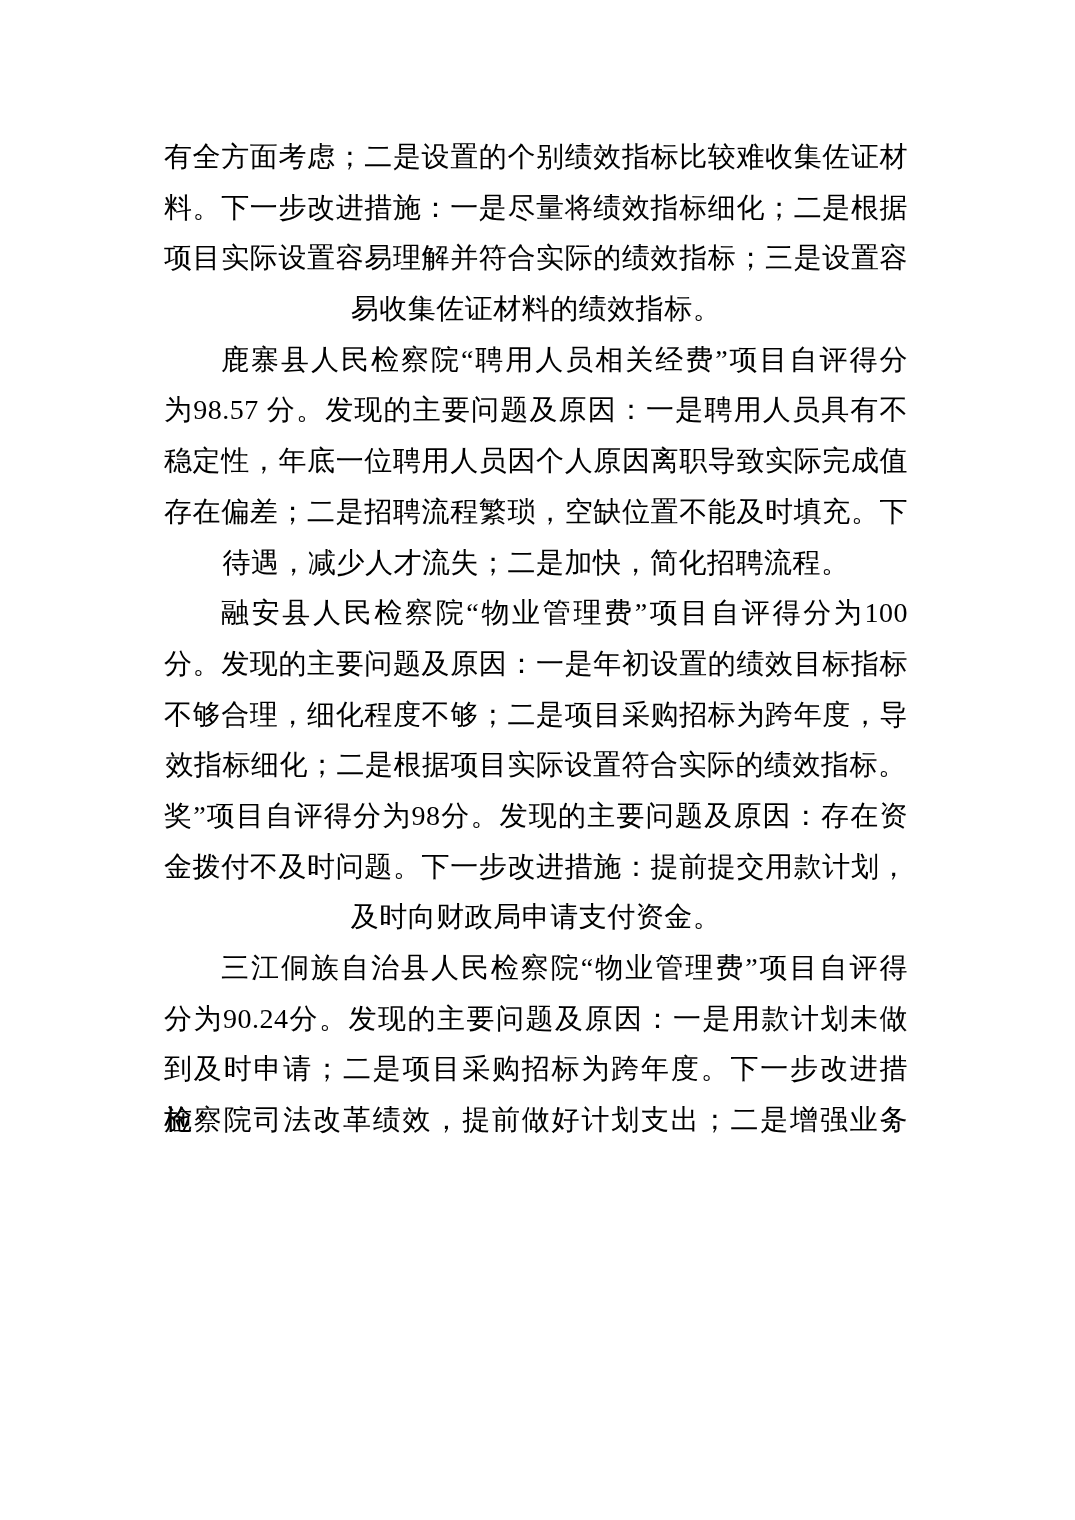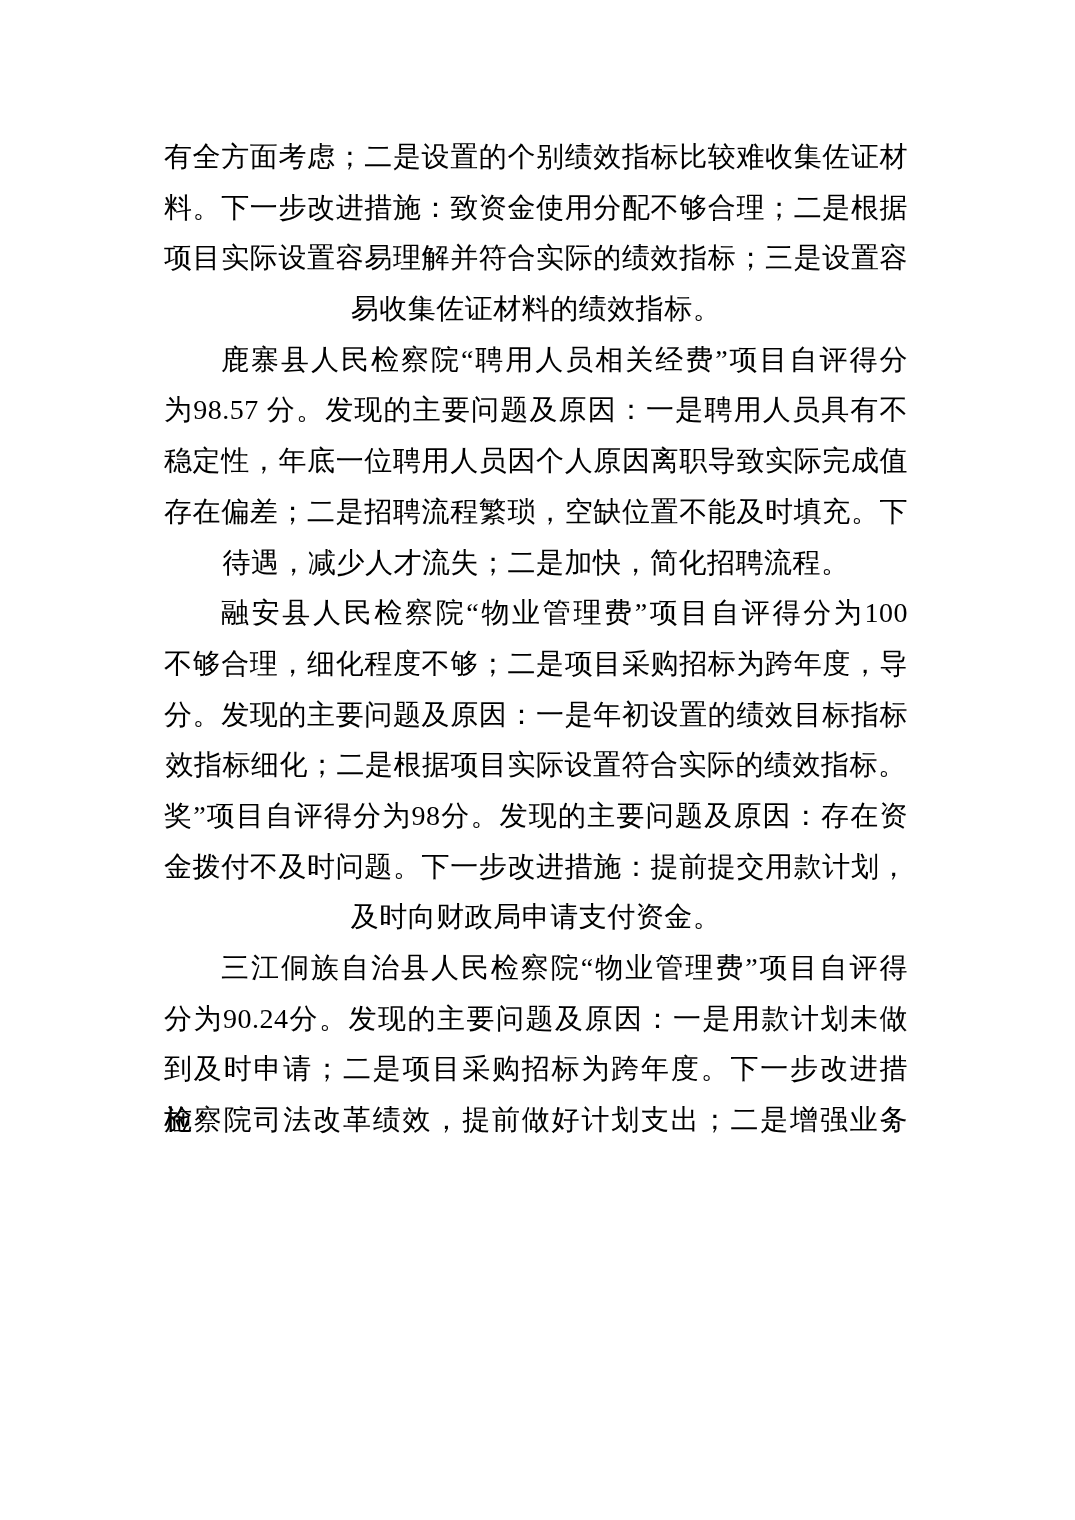--- a/index.html
+++ b/index.html
@@ -44,37 +44,37 @@
   }
 </style>
 </head>
 <body>
 
 <div class="page">
   <div class="text-block">
 
     <div class="para">
       <div class="line">有全方面考虑；二是设置的个别绩效指标比较难收集佐证材</div>
-      <div class="line">料。下一步改进措施：致资金使用分配不够合理；二是根据</div>
+      <div class="line">料。下一步改进措施：一是尽量将绩效指标细化；二是根据</div>
       <div class="line">项目实际设置容易理解并符合实际的绩效指标；三是设置容</div>
       <div class="line last">易收集佐证材料的绩效指标。</div>
     </div>
 
     <div class="para">
       <div class="line first">鹿寨县人民检察院“聘用人员相关经费”项目自评得分</div>
       <div class="line">为98.57 分。发现的主要问题及原因：一是聘用人员具有不</div>
       <div class="line">稳定性，年底一位聘用人员因个人原因离职导致实际完成值</div>
       <div class="line">存在偏差；二是招聘流程繁琐，空缺位置不能及时填充。下</div>
       <div class="line last">待遇，减少人才流失；二是加快，简化招聘流程。</div>
     </div>
 
     <div class="para">
       <div class="line first">融安县人民检察院“物业管理费”项目自评得分为100</div>
+      <div class="line">分。发现的主要问题及原因：一是年初设置的绩效目标指标</div>
       <div class="line">不够合理，细化程度不够；二是项目采购招标为跨年度，导</div>
-      <div class="line">分。发现的主要问题及原因：一是年初设置的绩效目标指标</div>
       <div class="line last">效指标细化；二是根据项目实际设置符合实际的绩效指标。</div>
     </div>
 
     <div class="para">
       <div class="line">奖”项目自评得分为98分。发现的主要问题及原因：存在资</div>
       <div class="line">金拨付不及时问题。下一步改进措施：提前提交用款计划，</div>
       <div class="line last">及时向财政局申请支付资金。</div>
     </div>
 
     <div class="para">

